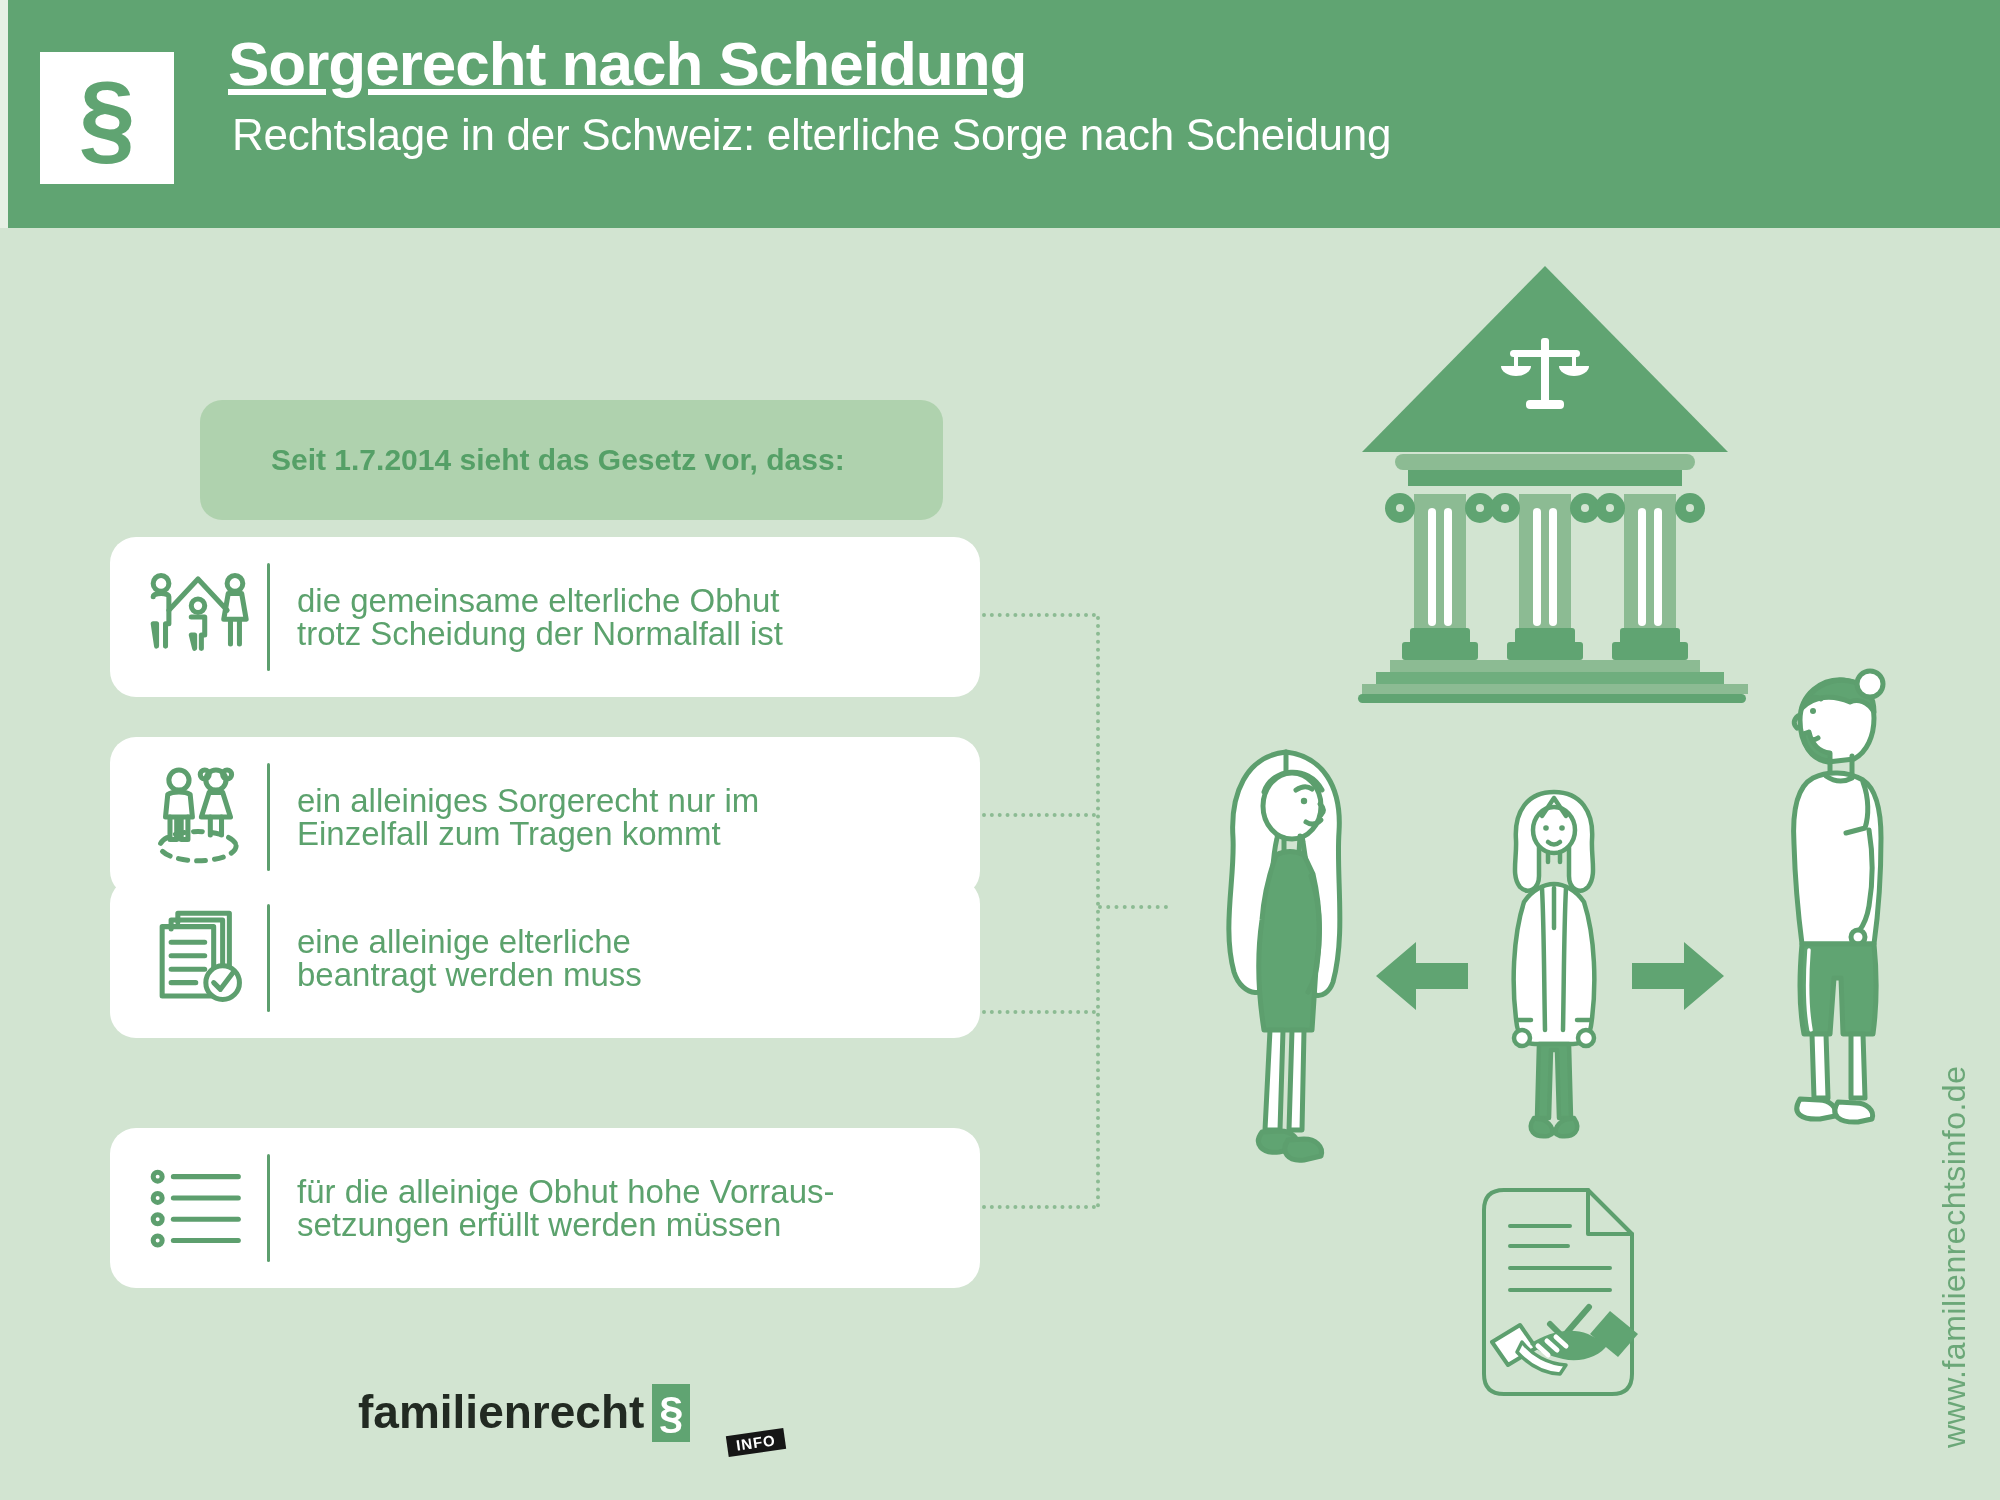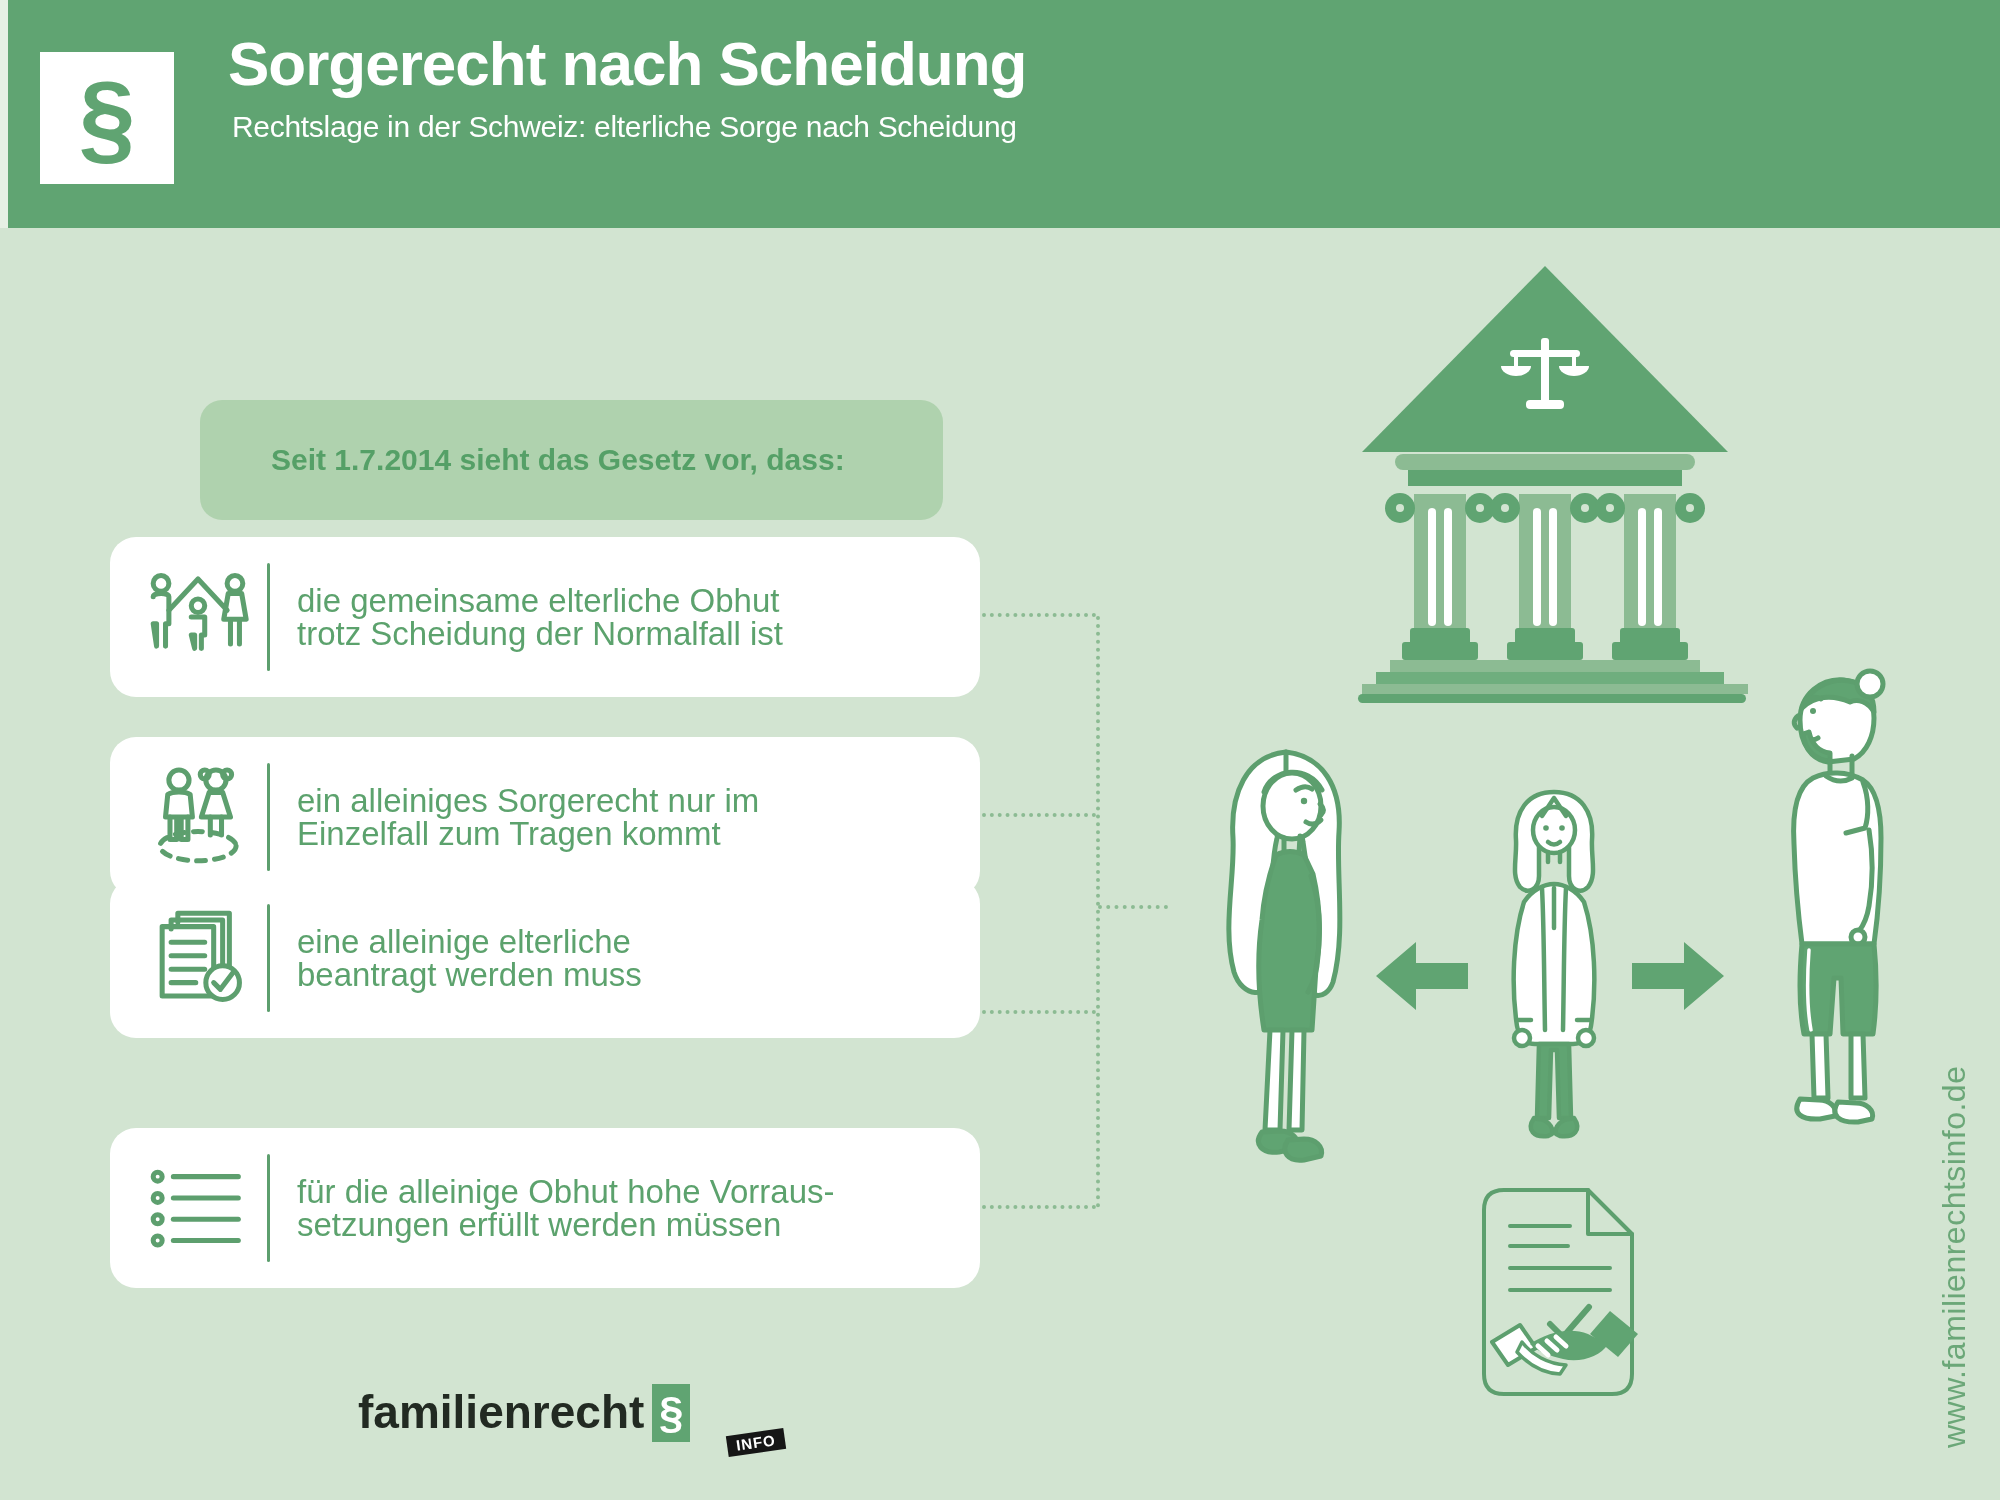--- a/index.html
+++ b/index.html
@@ -5,22 +5,22 @@
   html,body{margin:0;padding:0;background:#d2e4d1;}
   .canvas{position:relative;width:2000px;height:1500px;background:#d2e4d1;overflow:hidden;
           font-family:"Liberation Sans",sans-serif;}
   
   .edge-strip{position:absolute;left:0;top:0;width:8px;height:228px;background:#e6f0e4;}
   .header{position:absolute;left:8px;top:0;right:0;height:228px;background:#60a472;}
   .para-badge{position:absolute;left:32px;top:52px;width:134px;height:132px;background:#ffffff;
               display:flex;align-items:center;justify-content:center;}
   .para-badge span{color:#60a472;font-size:102px;font-weight:700;line-height:1;}
   .page-title{position:absolute;left:220px;top:28px;color:#ffffff;font-size:62px;font-weight:700;
-              letter-spacing:-1px;white-space:nowrap;}
-  .page-subtitle{position:absolute;left:224px;top:110px;color:#ffffff;font-size:30px;font-weight:400;
+              letter-spacing:-1px;white-space:nowrap;text-decoration:underline;}
+  .page-subtitle{position:absolute;left:224px;top:110px;color:#ffffff;font-size:44px;font-weight:400;
               letter-spacing:-0.3px;white-space:nowrap;}
   
   .intro-label{position:absolute;left:200px;top:400px;width:712px;height:120px;background:#afd2ae;
                border-radius:22px;display:flex;align-items:center;padding-left:31px;}
   .intro-label span{color:#55a067;font-size:30px;font-weight:700;padding-left:40px;white-space:nowrap;}
   
   .card{position:absolute;left:110px;width:870px;height:160px;background:#ffffff;border-radius:26px;}
   .card .icon-box{position:absolute;left:128px;top:0;width:124px;height:160px;
                   display:flex;align-items:center;justify-content:center;}
   .card .divider{position:absolute;left:157px;top:26px;bottom:26px;width:3px;background:#5d9f6e;border-radius:2px;}

